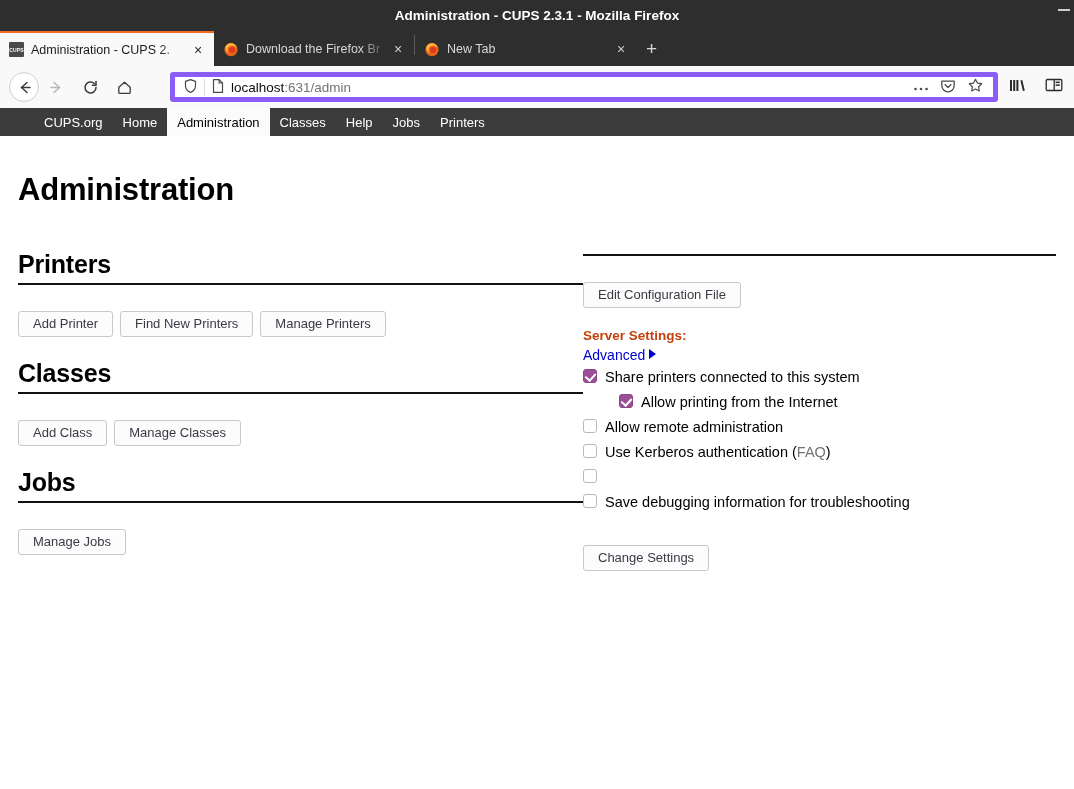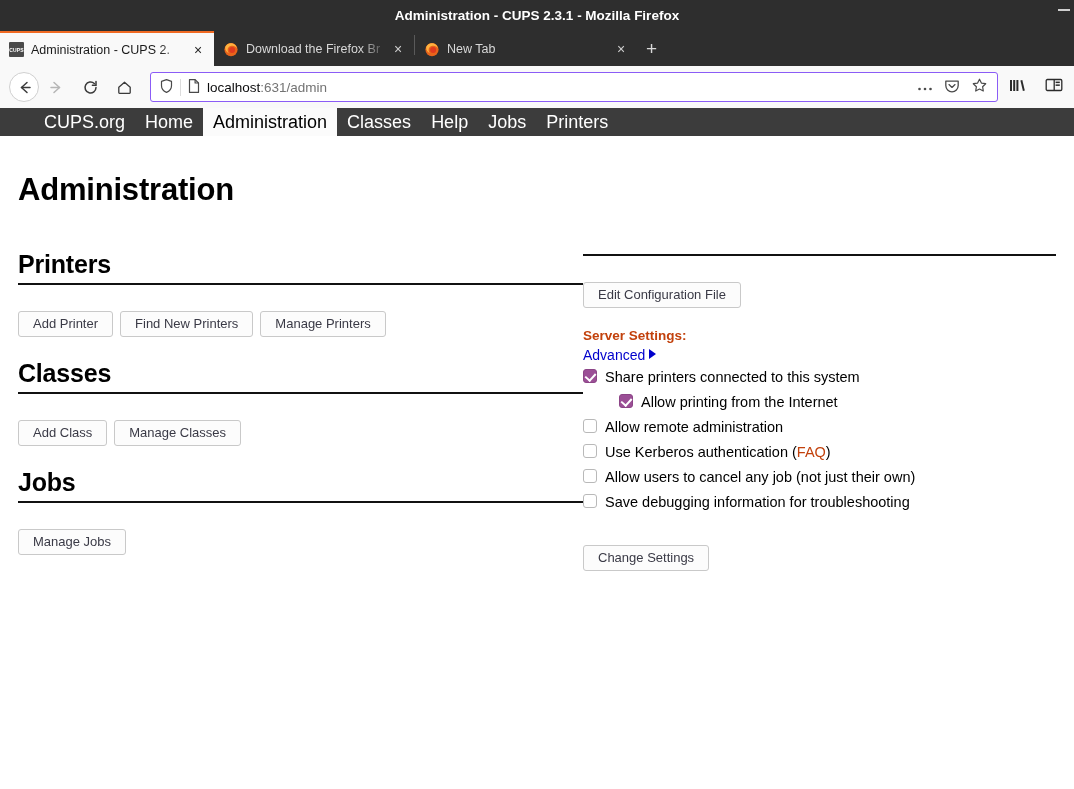--- a/index.html
+++ b/index.html
@@ -122,45 +122,45 @@
   .nav-btn.back {
     border: 1px solid #d0d0d0;
     border-radius: 50%;
     width: 30px;
     background: #fff;
   }
   .nav-btn.disabled { color: #b6b6b6; }
   .urlbar {
     flex: 1;
     height: 30px;
-    margin-left: 8px;
+    margin-left: 28px;
     margin-right: 10px;
     background: #ffffff;
-    border: 1px solid #8b5cf6;
+    border: 5px solid #8b5cf6;
     border-radius: 3px;
     display: flex;
     align-items: center;
     padding: 0 4px 0 8px;
     gap: 6px;
     font-size: 13.5px;
   }
   .url-sep { width: 1px; height: 17px; background: #dcdcdc; }
   .url-text { flex: 1; color: #0c0c0d; white-space: nowrap; }
   .url-text .dim { color: #737373; }
   .url-icons { display: flex; align-items: center; gap: 11px; padding-right: 5px; color: #4a4a4a; }
   .tb-right { display: flex; align-items: center; gap: 18px; padding-right: 2px; color: #2b2b2b; }
 
   
   .cups-nav {
     background: #3c3c3c;
     height: 28px;
     display: flex;
     align-items: stretch;
     padding-left: 34px;
-    font-size: 18px;
+    font-size: 13px;
   }
   .cups-nav a {
     color: #ffffff;
     text-decoration: none;
     display: flex;
     align-items: center;
     padding: 0 10px;
   }
   .cups-nav a.current {
     background: #fbfbfb;
@@ -252,21 +252,21 @@
   }
   .box.on::after {
     content: "";
     position: absolute;
     left: 3px; top: 1px;
     width: 5px; height: 8px;
     border: solid #ffffff;
     border-width: 0 2px 2px 0;
     transform: rotate(42deg);
   }
-  .lnk { color: #c2410c; }
+  .lnk { color: #737373; }
 </style>
 </head>
 <body>
 
 <div class="titlebar">
   <span>Administration - CUPS 2.3.1 - Mozilla Firefox</span>
   <span class="win-min"></span>
 </div>
 
 <div class="tabstrip">
@@ -465,21 +465,20 @@
           <span>Allow remote administration</span>
         </label>
 
         <label class="chk-row">
           <span class="box off"></span>
           <span><span>Use Kerberos authentication (</span><span class="lnk">FAQ</span><span>)</span></span>
         </label>
 
         <label class="chk-row">
           <span class="box off"></span>
-          <span>Allow users to cancel any job (not just their own)</span>
         </label>
 
         <label class="chk-row">
           <span class="box off"></span>
           <span>Save debugging information for troubleshooting</span>
         </label>
       </div>
 
       <div class="btnrow">
         <button class="btn">Change Settings</button>

